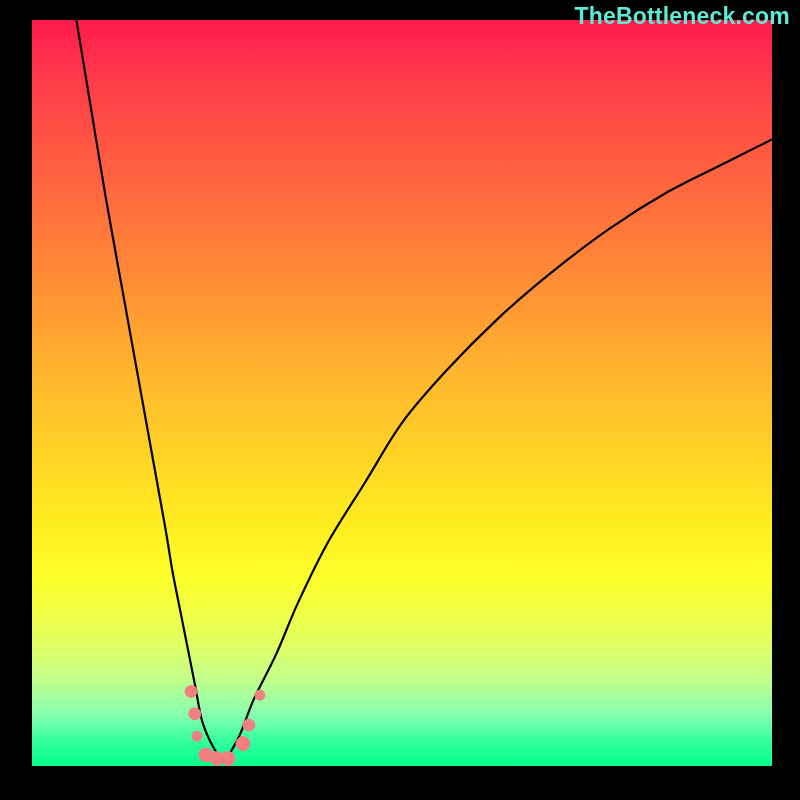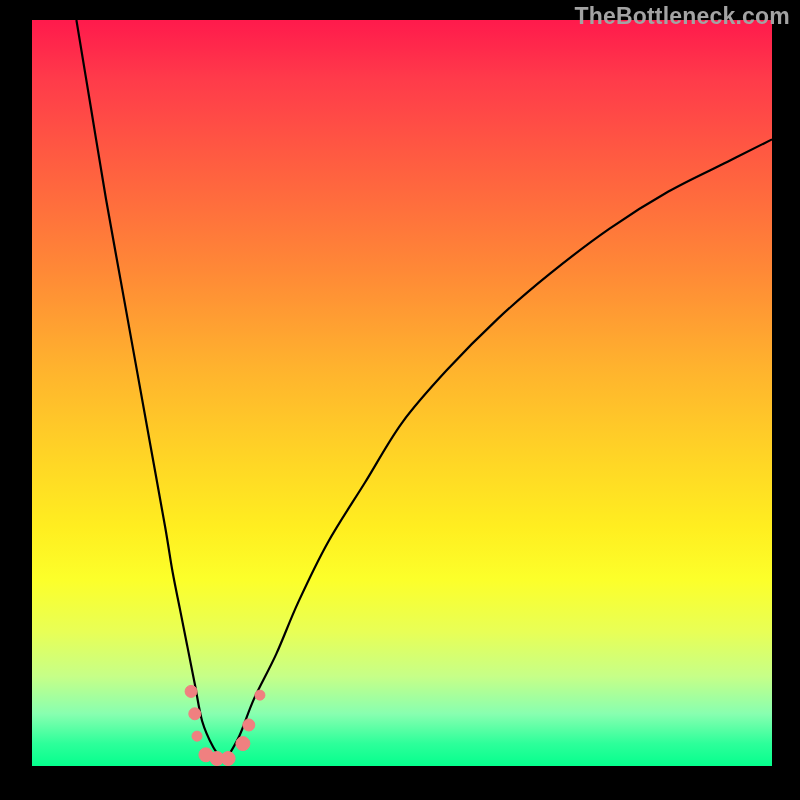--- a/index.html
+++ b/index.html
@@ -45,21 +45,21 @@
       #05ff8d 100%
     );
   }
   .watermark {
     position: absolute;
     top: 3px;
     right: 10px;
     font-size: 23px;
     font-weight: 600;
     letter-spacing: 0.2px;
-    color: #a3a3a3;
+    color: #5eead4;
     user-select: none;
   }
   svg.curve {
     position: absolute;
     inset: 0;
   }
   
   .marker {
     fill: #f08080;
     stroke: #f08080;

